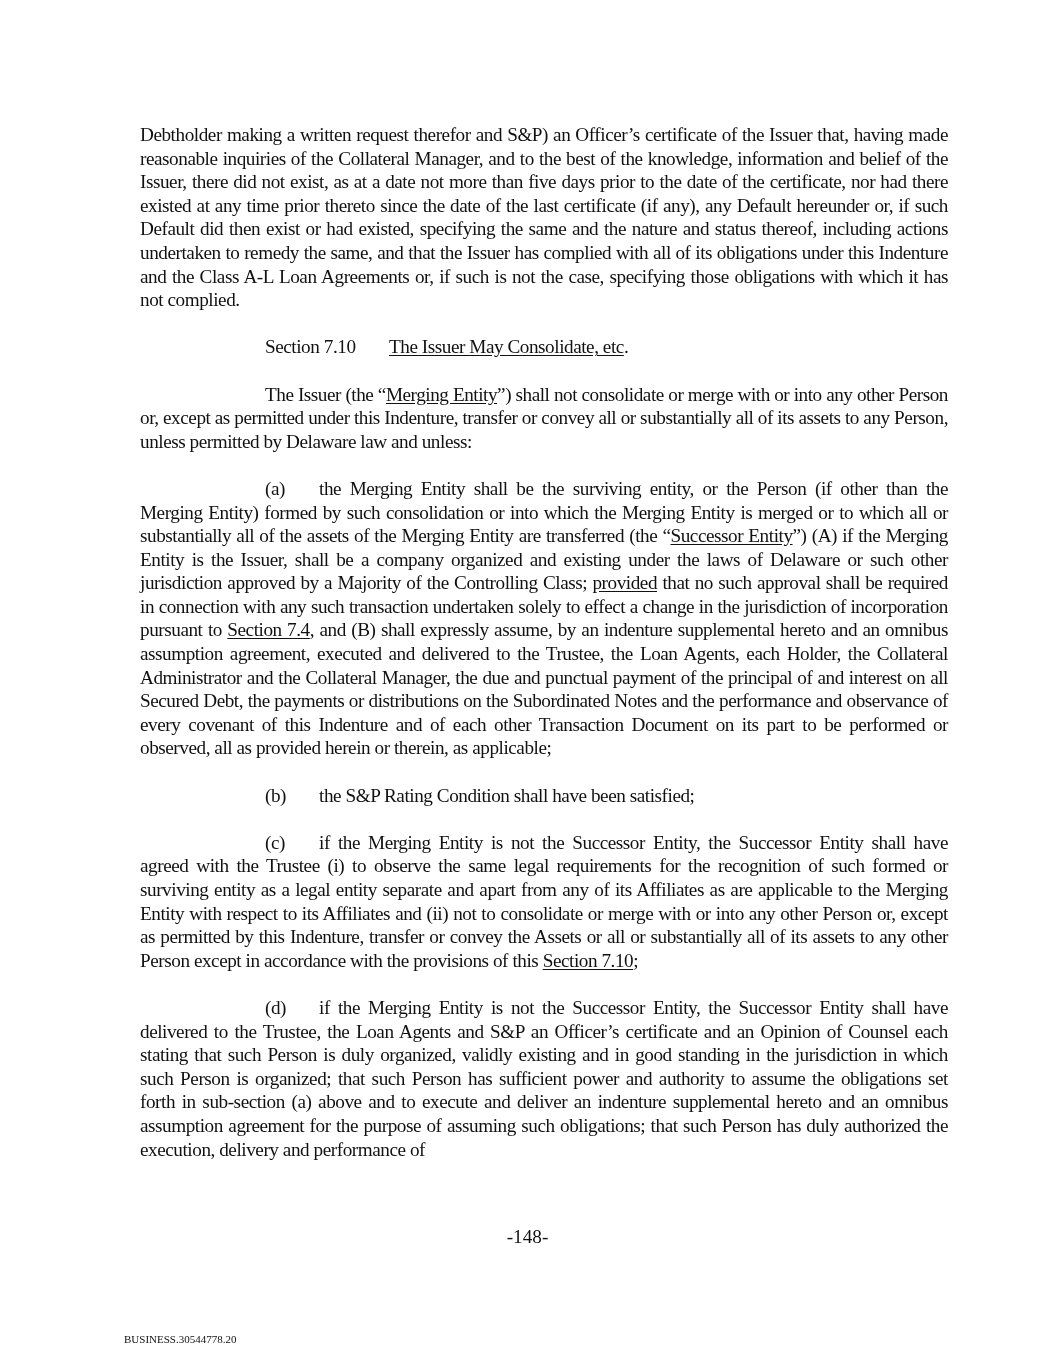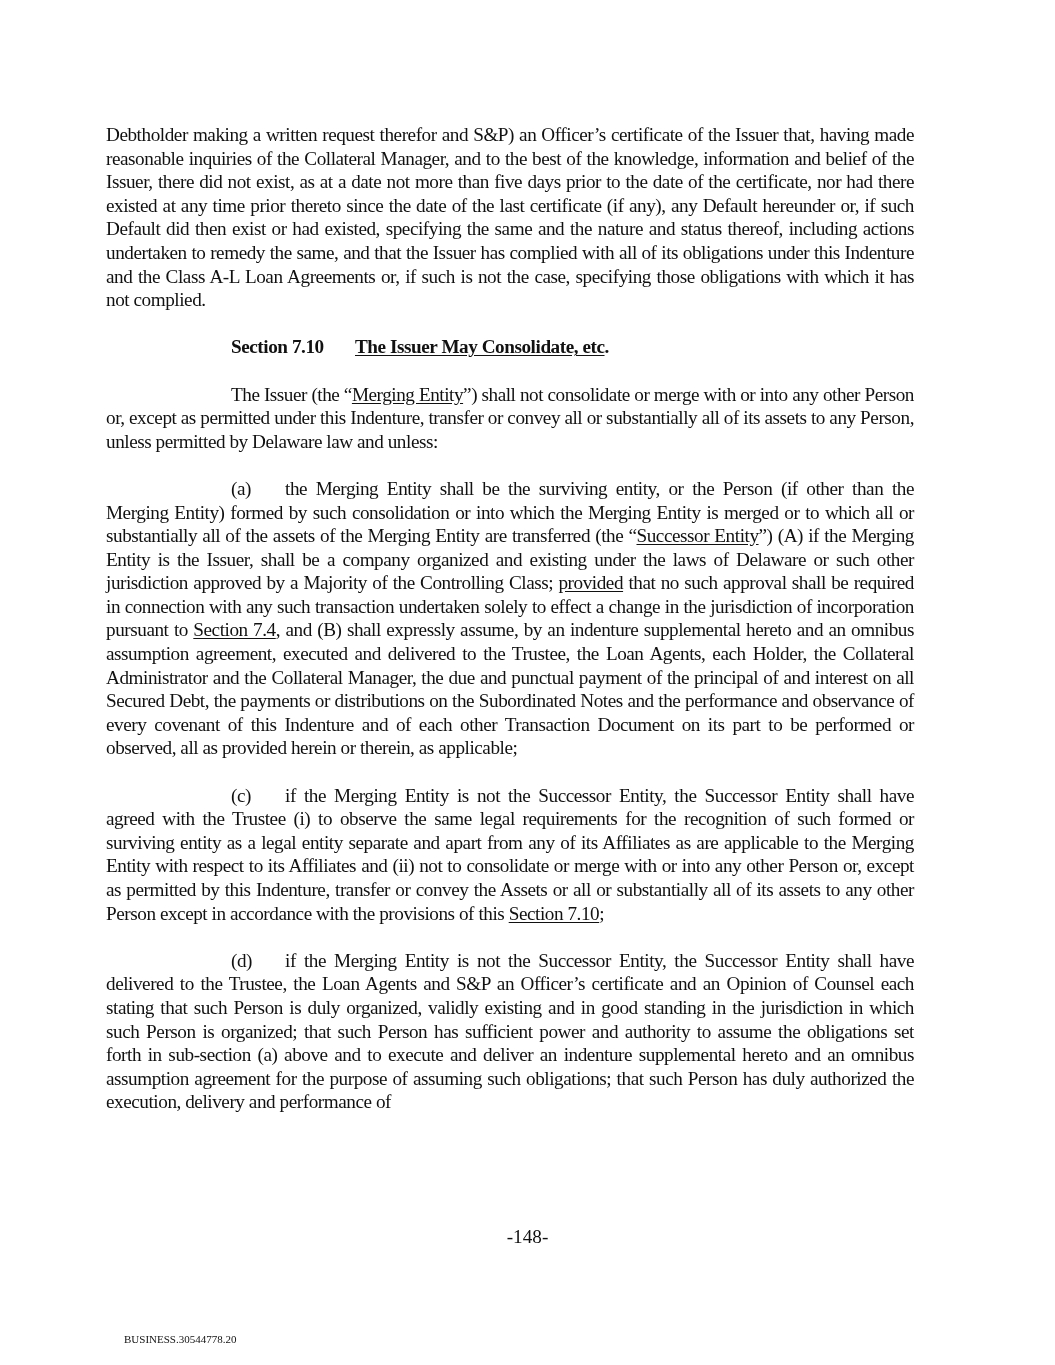--- a/index.html
+++ b/index.html
@@ -6,37 +6,36 @@
   body {
     width: 1055px;
     height: 1365px;
     position: relative;
     overflow: hidden;
     font-family: "Liberation Serif", "DejaVu Serif", serif;
     color: #111111;
   }
   .page {
     position: absolute;
-    left: 106px;
+    left: 140px;
     top: 123px;
     width: 808px;
     font-size: 19.2px;
     line-height: 23.6px;
     letter-spacing: -0.45px;
   }
   .p {
     margin: 0 0 23.6px 0;
     text-align: justify;
     text-align-last: left;
   }
   .indent { text-indent: 125px; margin-top: 16px; }
   .heading {
     margin: 0 0 23.6px 0;
     padding-left: 125px;
-    font-weight: bold;
   }
   .heading .num { display: inline-block; width: 124px; }
   .item-label { display: inline-block; width: 54px; text-indent: 0; }
   u { text-decoration: underline; text-underline-offset: 2px; }
   .footer-page {
     position: absolute;
     top: 1226px;
     left: 0;
     width: 1055px;
     text-align: center;
@@ -56,20 +55,21 @@
 <div class="page">
 
   <p class="p">Debtholder making a written request therefor and S&amp;P) an Officer’s certificate of the Issuer that, having made reasonable inquiries of the Collateral Manager, and to the best of the knowledge, information and belief of the Issuer, there did not exist, as at a date not more than five days prior to the date of the certificate, nor had there existed at any time prior thereto since the date of the last certificate (if any), any Default hereunder or, if such Default did then exist or had existed, specifying the same and the nature and status thereof, including actions undertaken to remedy the same, and that the Issuer has complied with all of its obligations under this Indenture and the Class A-L Loan Agreements or, if such is not the case, specifying those obligations with which it has not complied.</p>
 
   <p class="heading"><span class="num">Section 7.10</span><u>The Issuer May Consolidate, etc</u><span>.</span></p>
 
   <p class="p indent"><span>The Issuer (the “</span><u>Merging Entity</u><span>”) shall not consolidate or merge with or into any other Person or, except as permitted under this Indenture, transfer or convey all or substantially all of its assets to any Person, unless permitted by Delaware law and unless:</span></p>
 
   <p class="p indent"><span class="item-label">(a)</span><span>the Merging Entity shall be the surviving entity, or the Person (if other than the Merging Entity) formed by such consolidation or into which the Merging Entity is merged or to which all or substantially all of the assets of the Merging Entity are transferred (the “</span><u>Successor Entity</u><span>”) (A) if the Merging Entity is the Issuer, shall be a company organized and existing under the laws of Delaware or such other jurisdiction approved by a Majority of the Controlling Class; </span><u>provided</u><span> that no such approval shall be required in connection with any such transaction undertaken solely to effect a change in the jurisdiction of incorporation pursuant to </span><u>Section 7.4</u><span>, and (B) shall expressly assume, by an indenture supplemental hereto and an omnibus assumption agreement, executed and delivered to the Trustee, the Loan Agents, each Holder, the Collateral Administrator and the Collateral Manager, the due and punctual payment of the principal of and interest on all Secured Debt, the payments or distributions on the Subordinated Notes and the performance and observance of every covenant of this Indenture and of each other Transaction Document on its part to be performed or observed, all as provided herein or therein, as applicable;</span></p>
 
+  <p class="p indent"><span class="item-label">(b)</span><span>the S&amp;P Rating Condition shall have been satisfied;</span></p>
 
   <p class="p indent"><span class="item-label">(c)</span><span>if the Merging Entity is not the Successor Entity, the Successor Entity shall have agreed with the Trustee (i) to observe the same legal requirements for the recognition of such formed or surviving entity as a legal entity separate and apart from any of its Affiliates as are applicable to the Merging Entity with respect to its Affiliates and (ii) not to consolidate or merge with or into any other Person or, except as permitted by this Indenture, transfer or convey the Assets or all or substantially all of its assets to any other Person except in accordance with the provisions of this </span><u>Section 7.10</u><span>;</span></p>
 
   <p class="p indent"><span class="item-label">(d)</span><span>if the Merging Entity is not the Successor Entity, the Successor Entity shall have delivered to the Trustee, the Loan Agents and S&amp;P an Officer’s certificate and an Opinion of Counsel each stating that such Person is duly organized, validly existing and in good standing in the jurisdiction in which such Person is organized; that such Person has sufficient power and authority to assume the obligations set forth in sub-section (a) above and to execute and deliver an indenture supplemental hereto and an omnibus assumption agreement for the purpose of assuming such obligations; that such Person has duly authorized the execution, delivery and performance of</span></p>
 
 </div>
 
 <div class="footer-page">-148-</div>
 <div class="footer-doc">BUSINESS.30544778.20</div>
 

